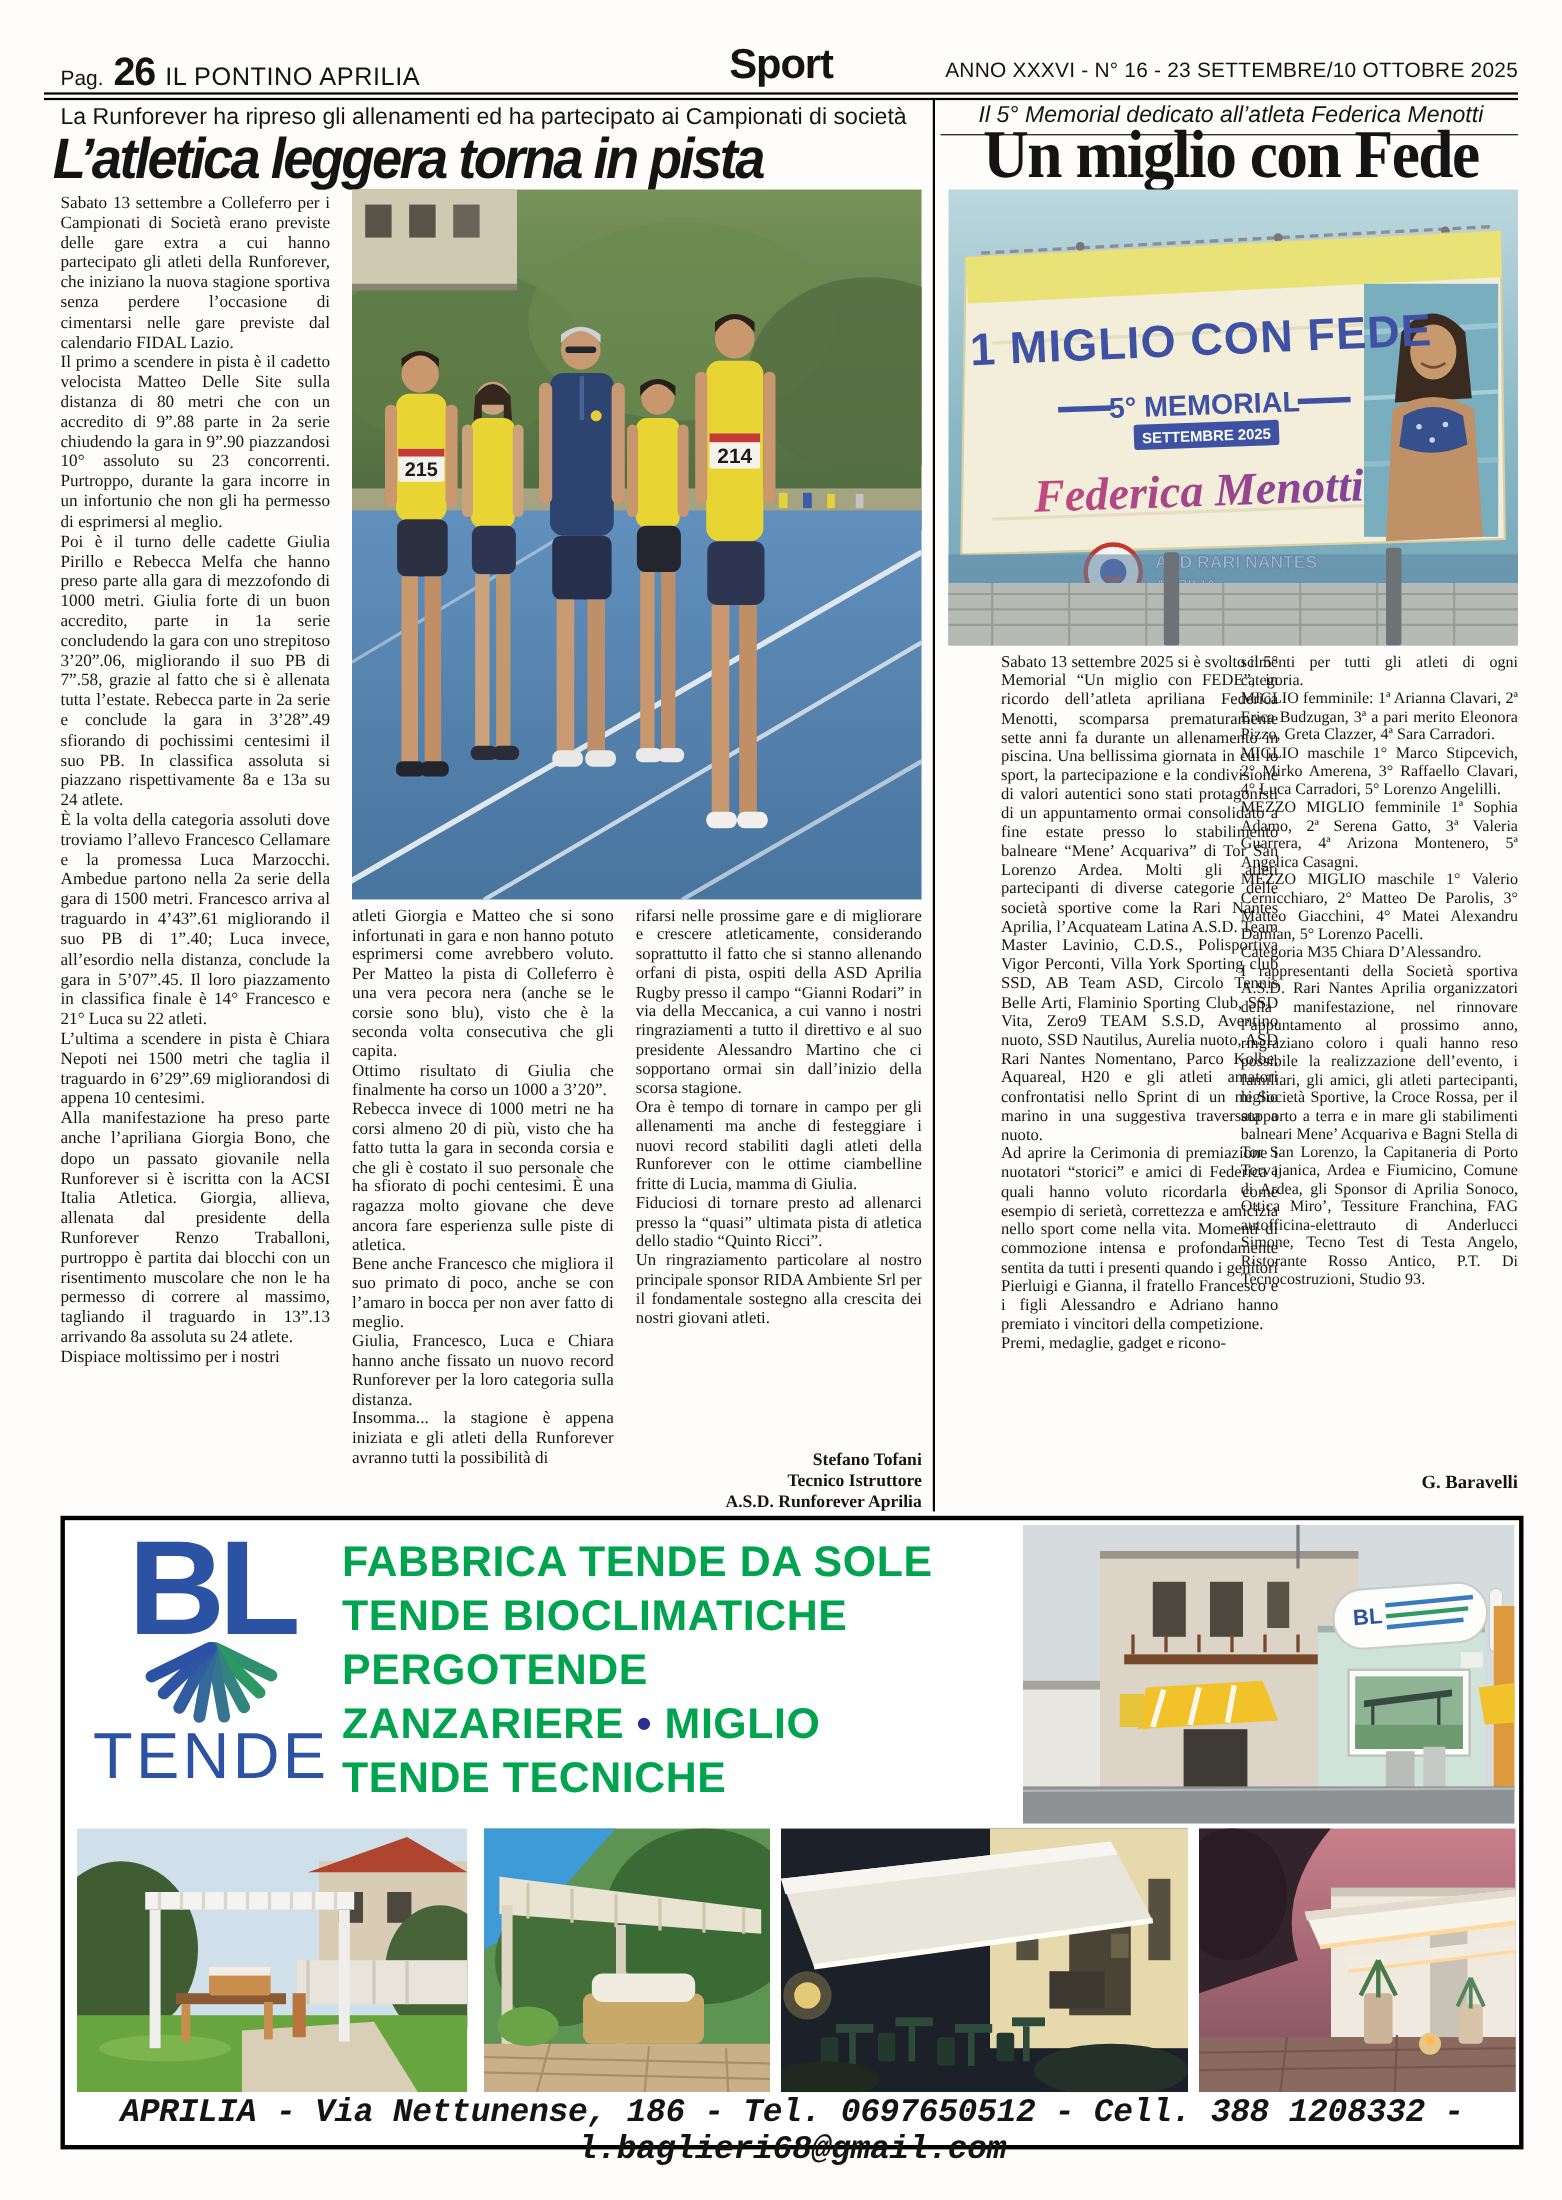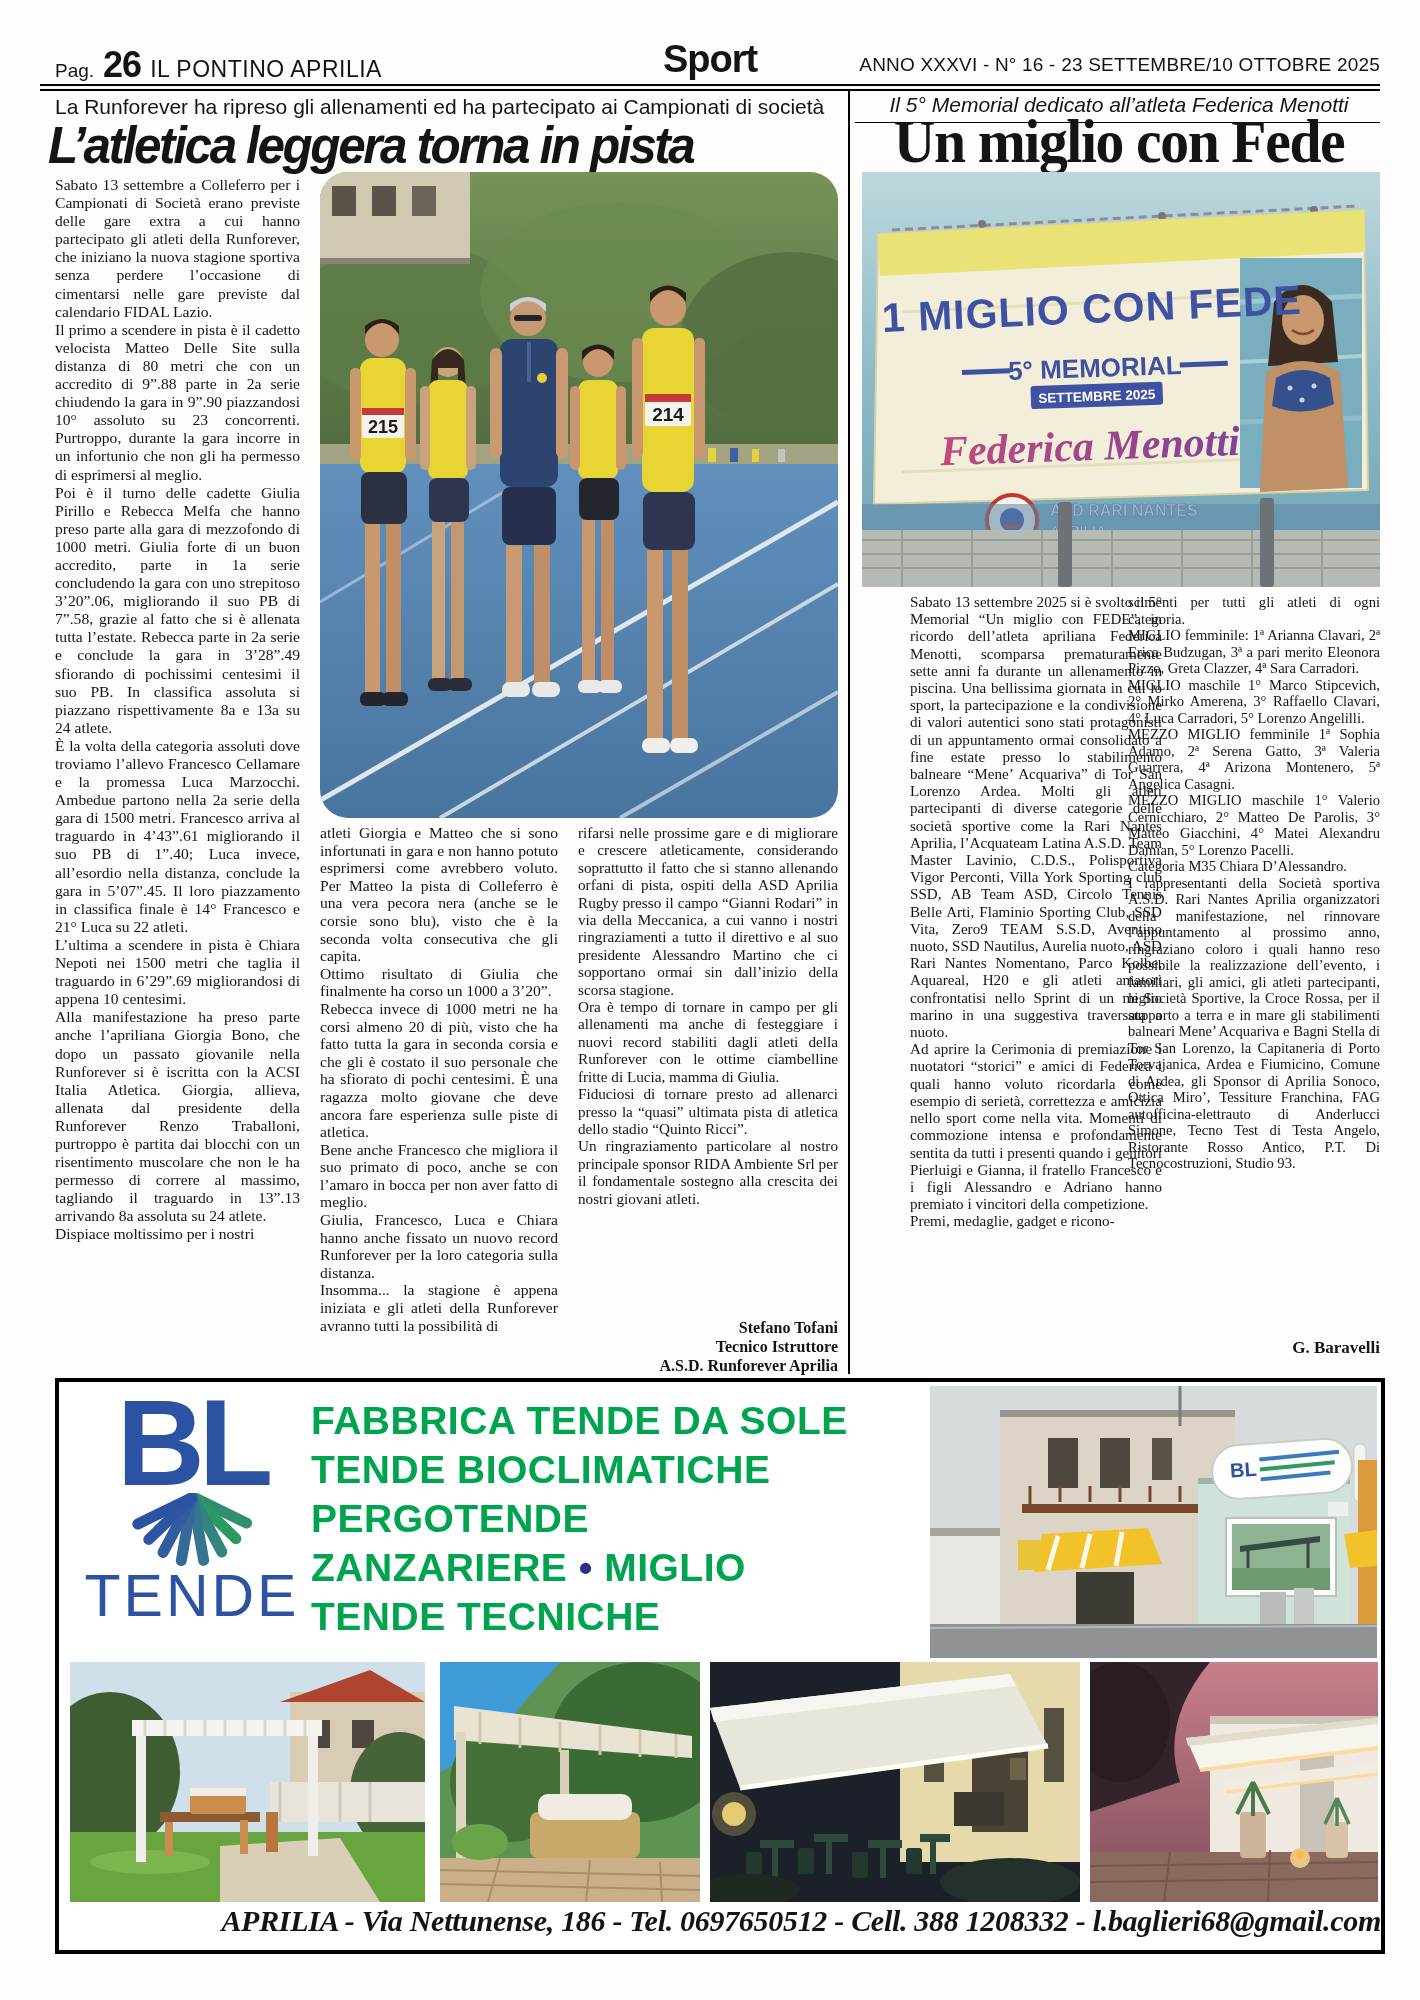--- a/index.html
+++ b/index.html
@@ -38,41 +38,41 @@
   .col2 { left:320px; top:824px; width:238px; height:550px; font-size:15.6px; line-height:17.6px; }
   .col3 { left:578px; top:824px; width:260px; height:492px; font-size:15.2px; line-height:17.4px; }
   .colA { left:862px; top:594px; width:252px; height:780px; font-size:15.1px; line-height:17.2px;margin-left:48px; }
   .colB { left:1128px; top:594px; width:252px; height:742px; font-size:14.6px; line-height:16.5px; }
   .byline-left { left:578px; top:1318px; width:260px; text-align:right; font-weight:bold; font-size:16px; line-height:19px; white-space:pre-line; }
   .byline-right { left:1128px; top:1338px; width:252px; text-align:right; font-weight:bold; font-size:17px; }
 
   
   .photo { overflow:hidden; }
   .photo svg { display:block; width:100%; height:100%; }
-  .photo-left { left:320px; top:172px; width:518px; height:646px;border-radius:28px; }
+  .photo-left { left:320px; top:172px; width:518px; height:646px; }
   .photo-right { left:862px; top:172px; width:518px; height:415px; }
 
   
   .ad-box { left:55px; top:1378px; width:1330px; height:576px; border:4px solid #000000; background:#fff; }
   .ad-inner { position:absolute; inset:0; }
   .bl-logo { left:16px; top:8px; width:234px; height:250px; text-align:center; color:#2b52a3; }
   .bl-bl { font-size:122px; font-weight:bold; line-height:0.88; letter-spacing:-6px; }
   .bl-fan { width:214px; height:74px; margin:-4px auto 0; display:block; }
   .bl-tende { font-size:59px; font-weight:normal; letter-spacing:3px; line-height:1; }
   .ad-green { left:252px; top:14px; width:688px; text-align:left; font-weight:bold;
     font-size:39px; line-height:49px; color:#00a44f; letter-spacing:0.5px; }
   .ad-bullet { color:#2b2e8c; }
   .ad-building { left:871px; top:4px; width:447px; height:272px; }
   .strip { top:280px; height:240px; }
   .s1 { left:11px;  width:355px; }
   .s2 { left:381px; width:260px; }
   .s3 { left:651px; width:370px; }
   .s4 { left:1031px; width:288px; }
-  .ad-contact { left:0; right:0; top:522px; text-align:right; font-weight:bold; font-style:italic;
-    font-size:30px; letter-spacing:-0.3px; font-family:Liberation Serif, serif; }
+  .ad-contact { left:0; right:0; top:522px; text-align:center; font-weight:bold; font-style:italic;
+    font-size:30px; letter-spacing:-0.3px; font-family:Liberation Mono, monospace; }
 </style>
 </head>
 <body>
 
 <div class="page">
 
   <div class="abs hdr-left sans">
     <span class="hdr-pag">Pag.</span>
     <span class="hdr-num">26</span>
     <span class="hdr-masthead">IL PONTINO APRILIA</span>

